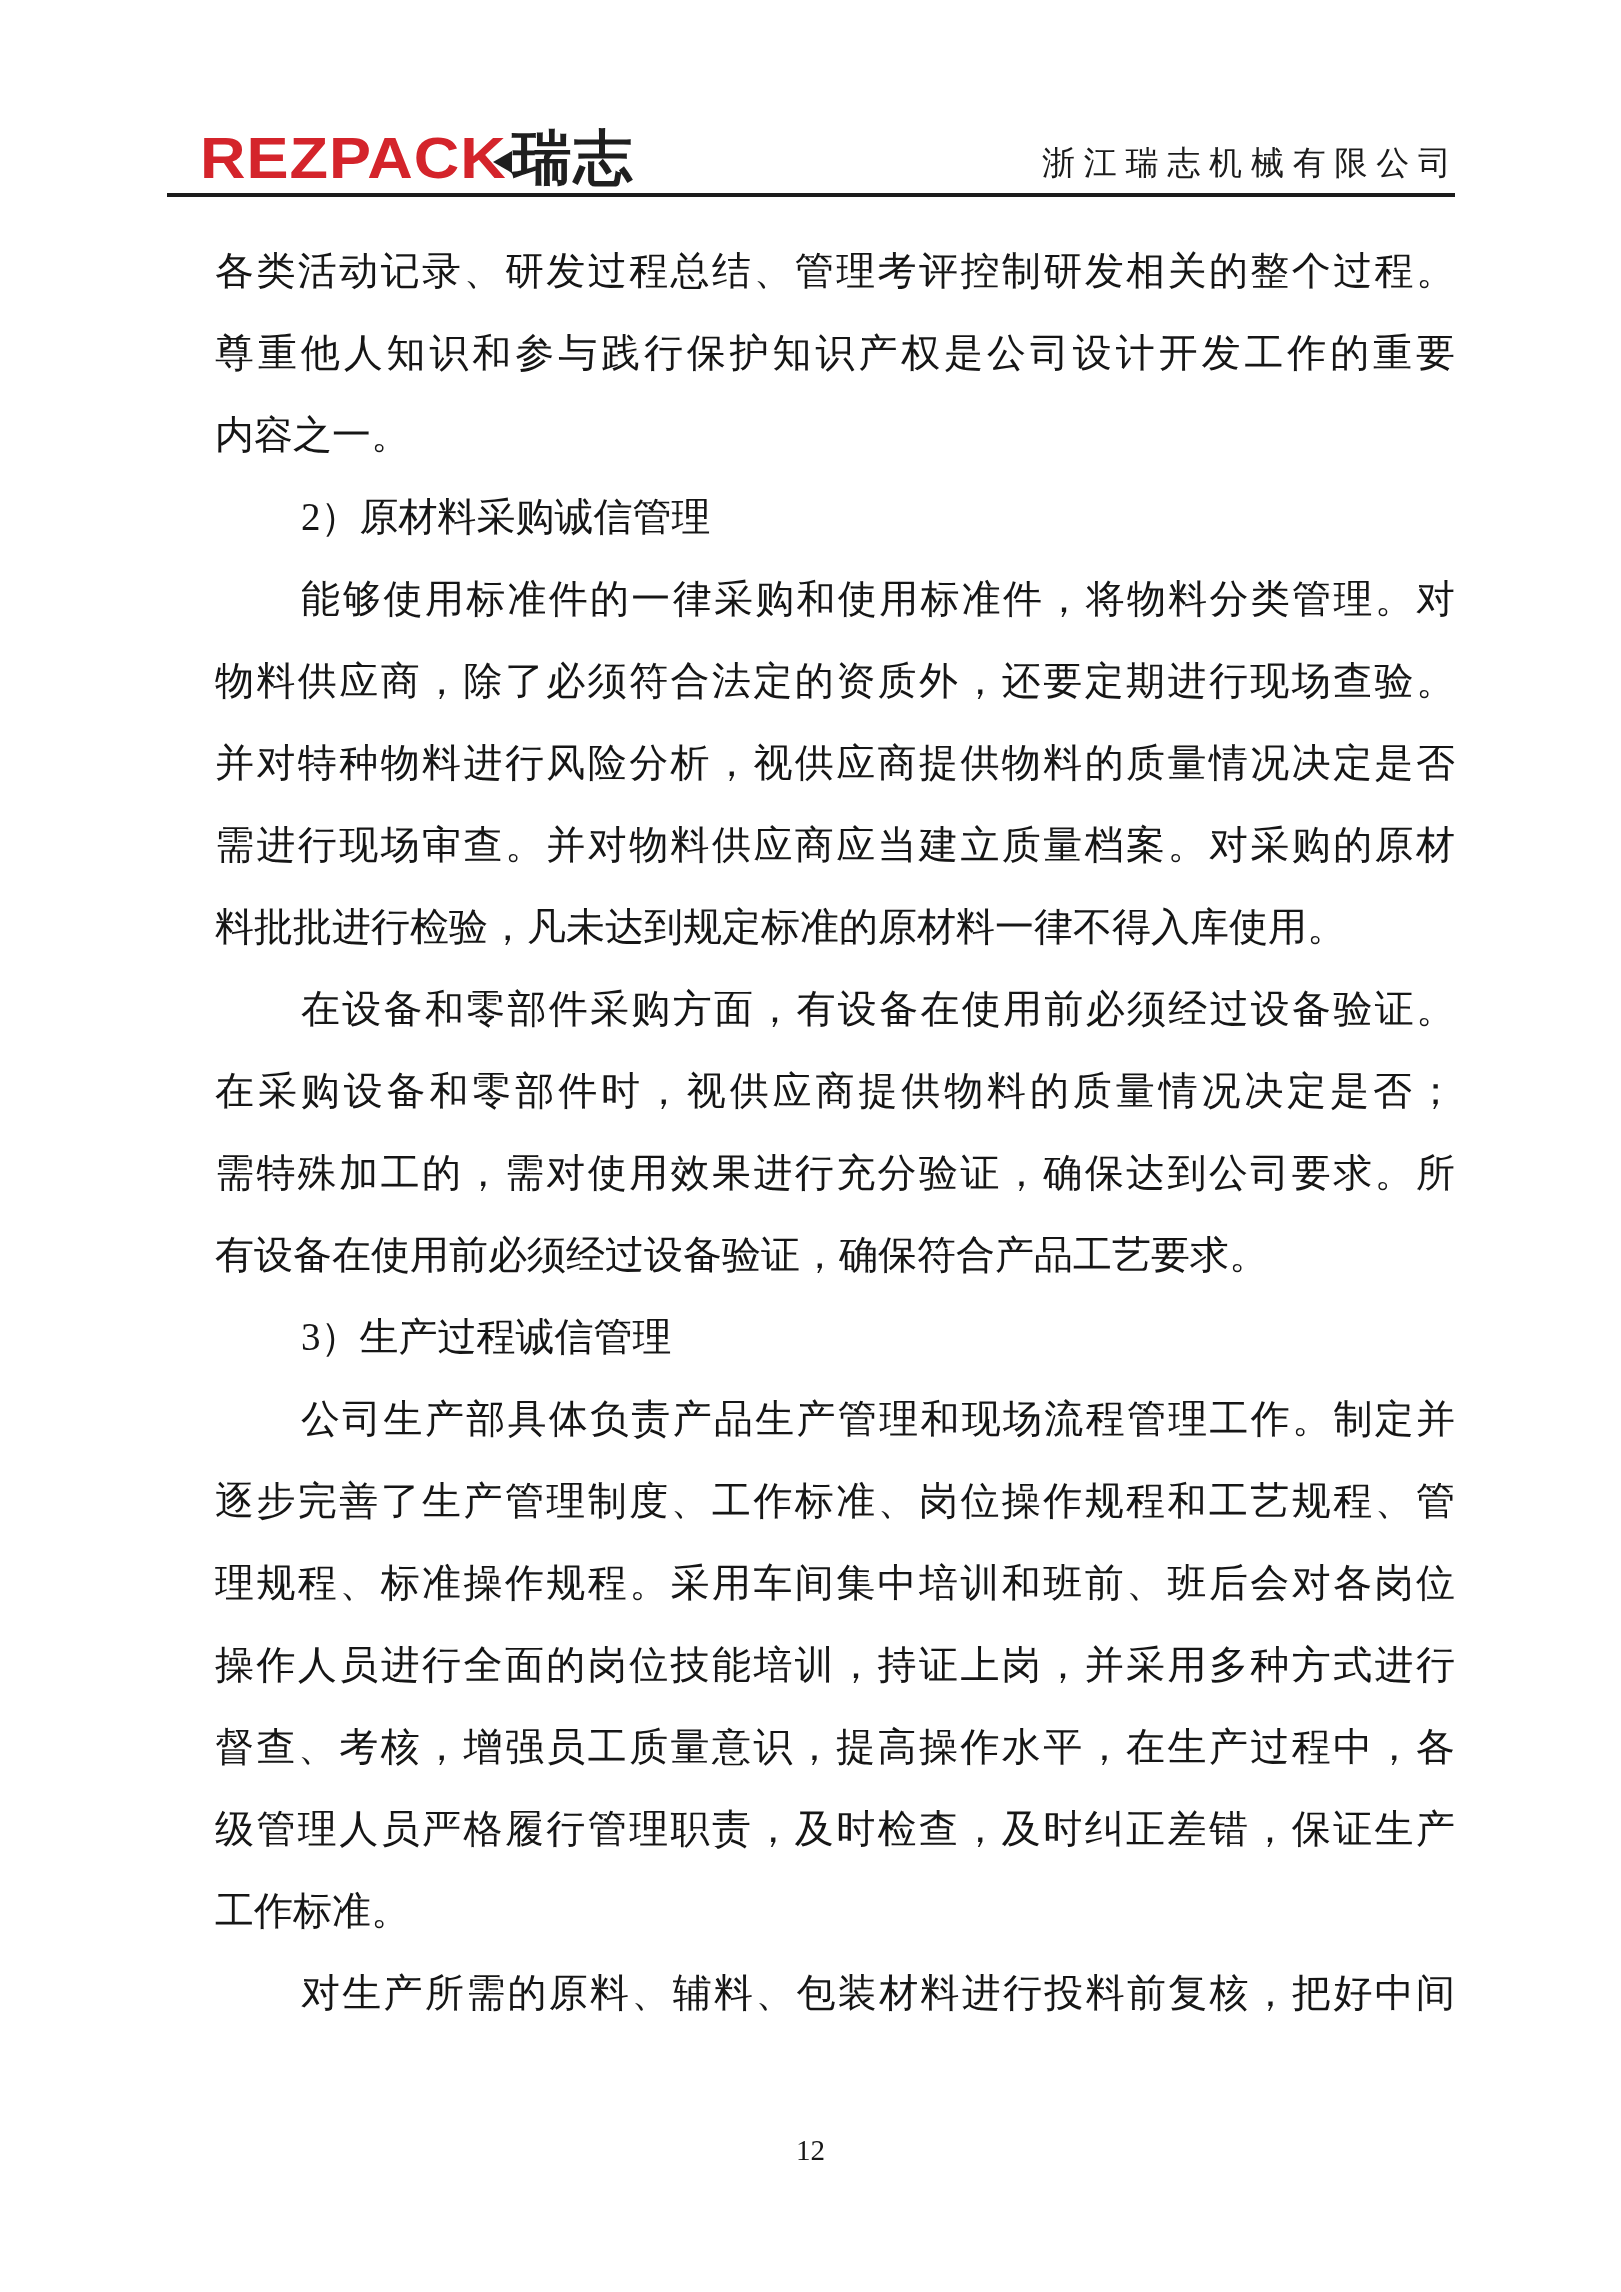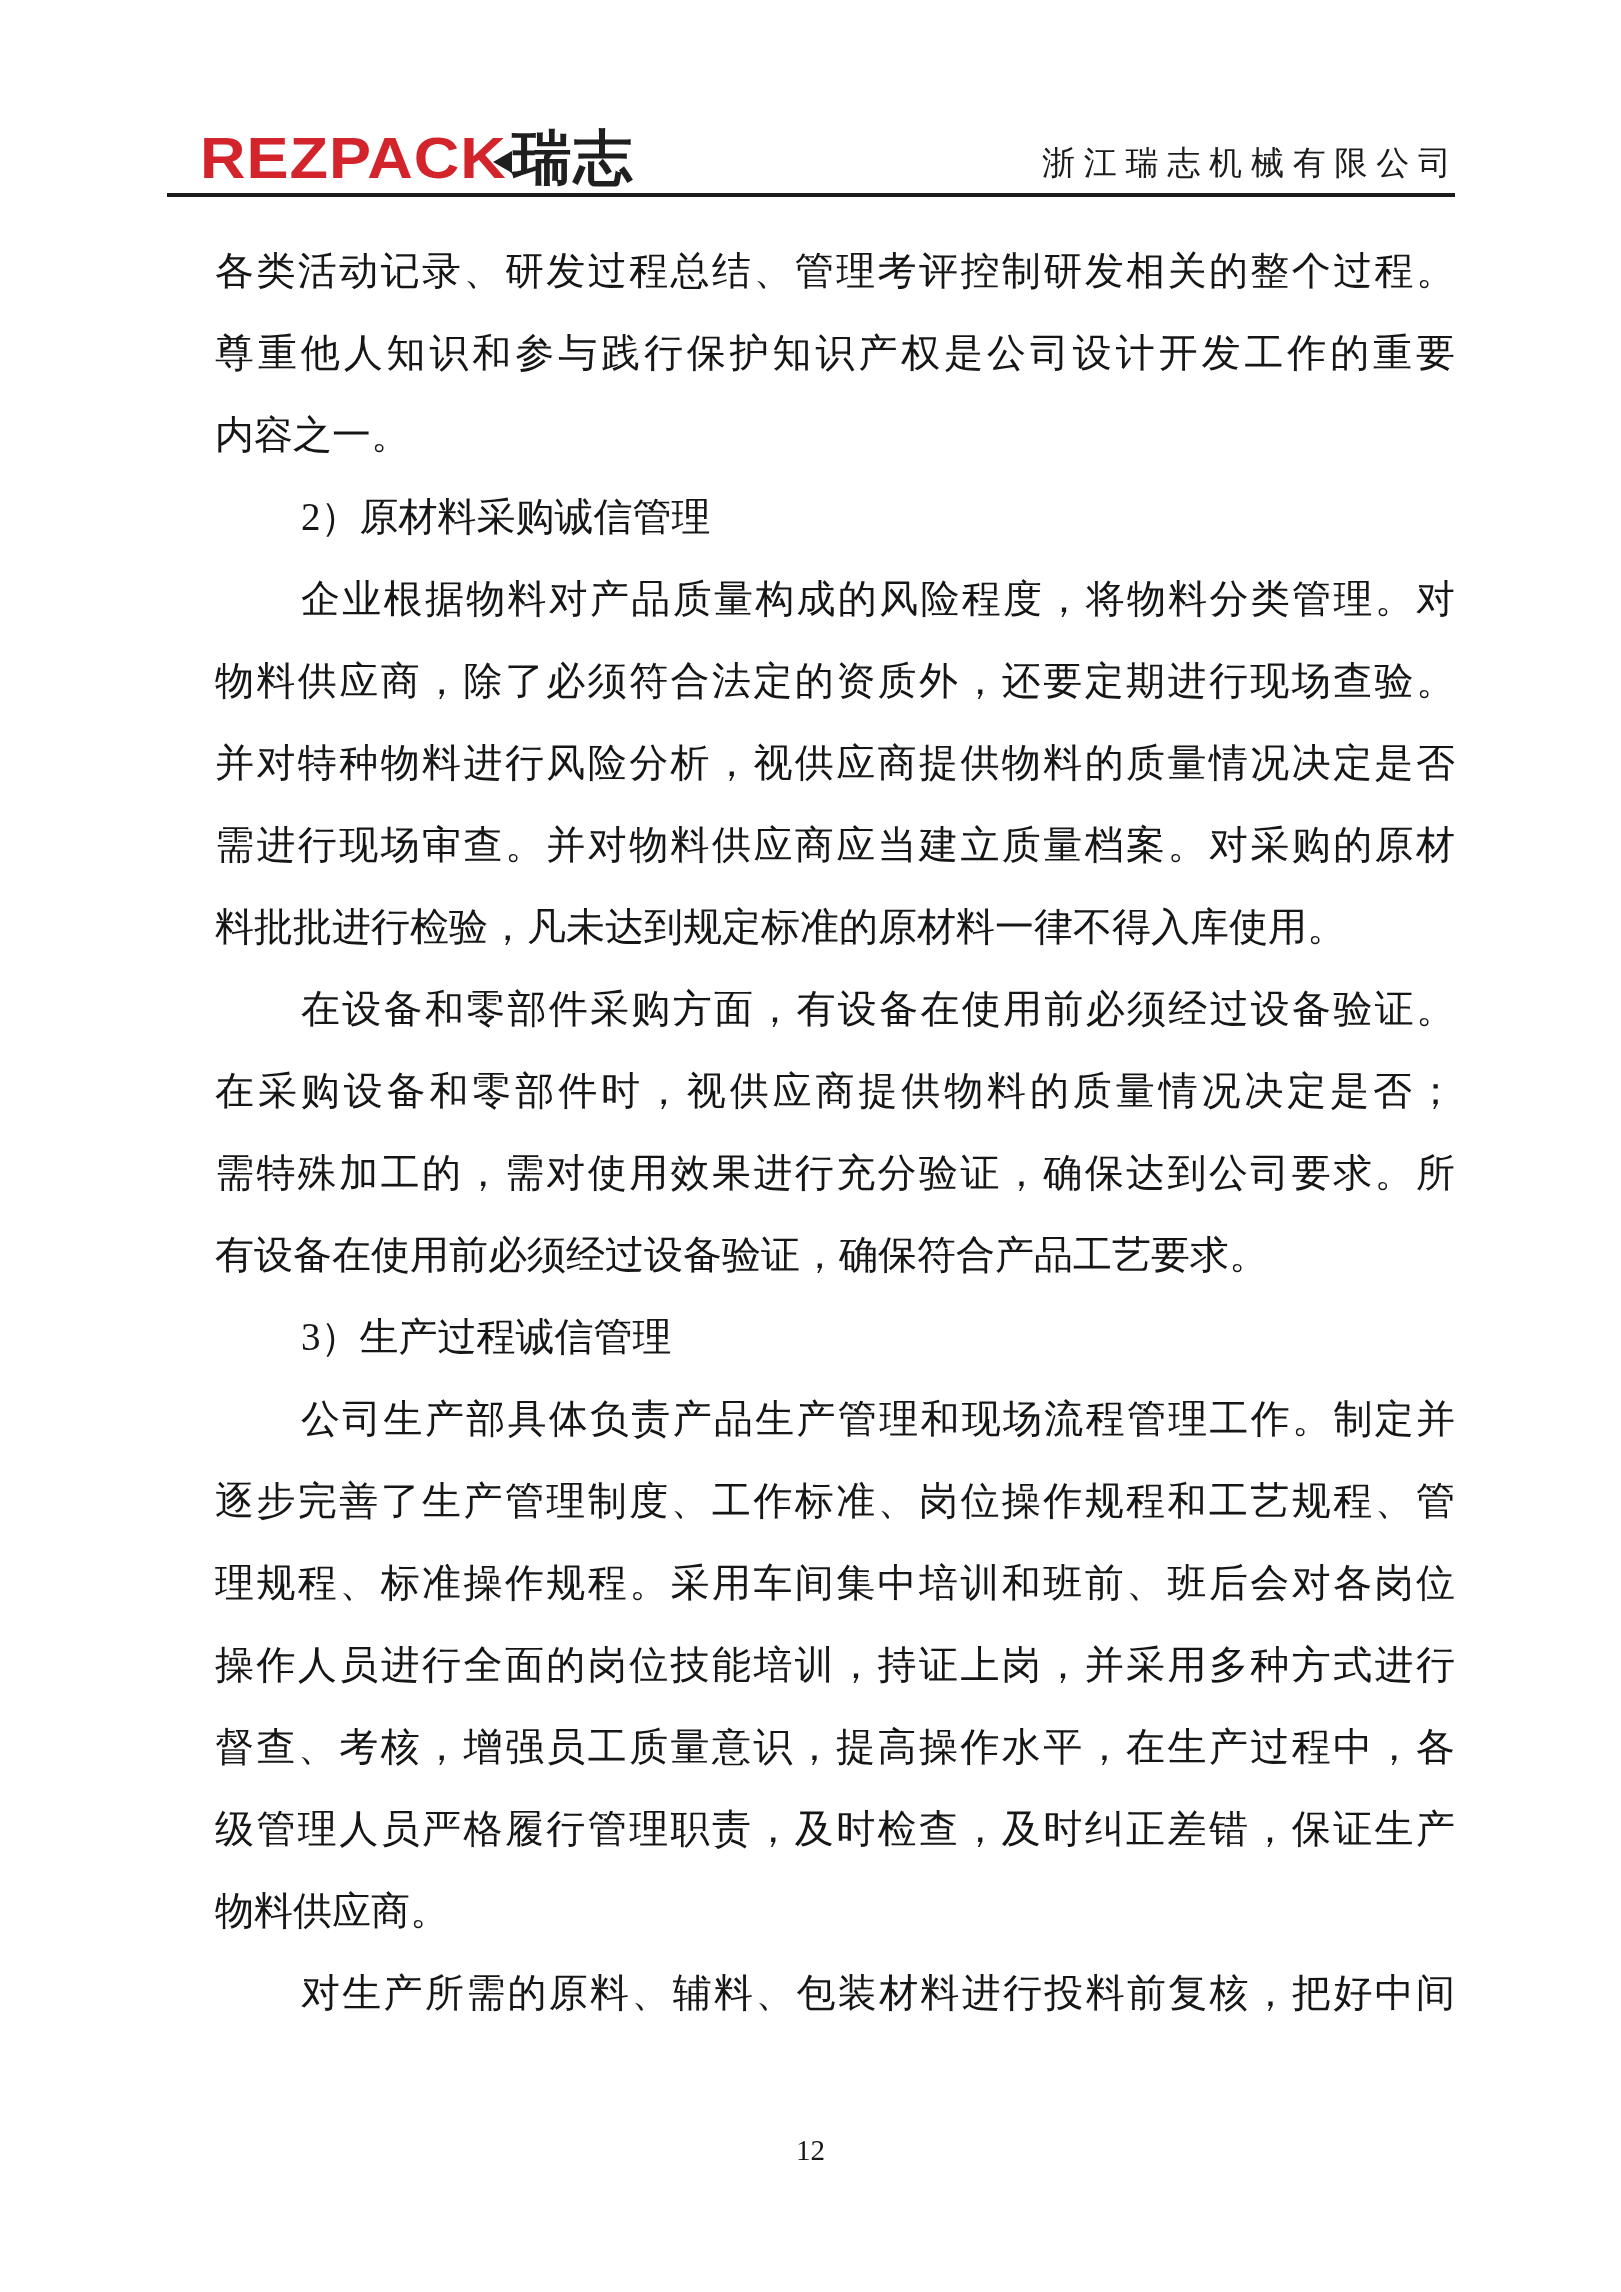--- a/index.html
+++ b/index.html
@@ -125,37 +125,37 @@
     <div class="company-name">浙江瑞志机械有限公司</div>
   </div>
 
   <div class="header-rule"></div>
 
   <div class="doc-body">
       <div class="line justify">各类活动记录、研发过程总结、管理考评控制研发相关的整个过程。</div>
       <div class="line justify">尊重他人知识和参与践行保护知识产权是公司设计开发工作的重要</div>
       <div class="line">内容之一。</div>
       <div class="line indent">2）原材料采购诚信管理</div>
-      <div class="line justify indent">企业根据物料对产品质量构成的风险程度，将物料分类管理。对</div>
+      <div class="line justify indent">能够使用标准件的一律采购和使用标准件，将物料分类管理。对</div>
       <div class="line justify">物料供应商，除了必须符合法定的资质外，还要定期进行现场查验。</div>
       <div class="line justify">并对特种物料进行风险分析，视供应商提供物料的质量情况决定是否</div>
       <div class="line justify">需进行现场审查。并对物料供应商应当建立质量档案。对采购的原材</div>
       <div class="line">料批批进行检验，凡未达到规定标准的原材料一律不得入库使用。</div>
       <div class="line justify indent">在设备和零部件采购方面，有设备在使用前必须经过设备验证。</div>
       <div class="line justify">在采购设备和零部件时，视供应商提供物料的质量情况决定是否；</div>
       <div class="line justify">需特殊加工的，需对使用效果进行充分验证，确保达到公司要求。所</div>
       <div class="line">有设备在使用前必须经过设备验证，确保符合产品工艺要求。</div>
       <div class="line indent">3）生产过程诚信管理</div>
       <div class="line justify indent">公司生产部具体负责产品生产管理和现场流程管理工作。制定并</div>
       <div class="line justify">逐步完善了生产管理制度、工作标准、岗位操作规程和工艺规程、管</div>
       <div class="line justify">理规程、标准操作规程。采用车间集中培训和班前、班后会对各岗位</div>
       <div class="line justify">操作人员进行全面的岗位技能培训，持证上岗，并采用多种方式进行</div>
       <div class="line justify">督查、考核，增强员工质量意识，提高操作水平，在生产过程中，各</div>
       <div class="line justify">级管理人员严格履行管理职责，及时检查，及时纠正差错，保证生产</div>
-      <div class="line">物料供应商。</div>
+      <div class="line">工作标准。</div>
       <div class="line justify indent">对生产所需的原料、辅料、包装材料进行投料前复核，把好中间</div>
     </div>
 
   <div class="footer">
     <span>12</span>
   </div>
 
 </div>
 
 

